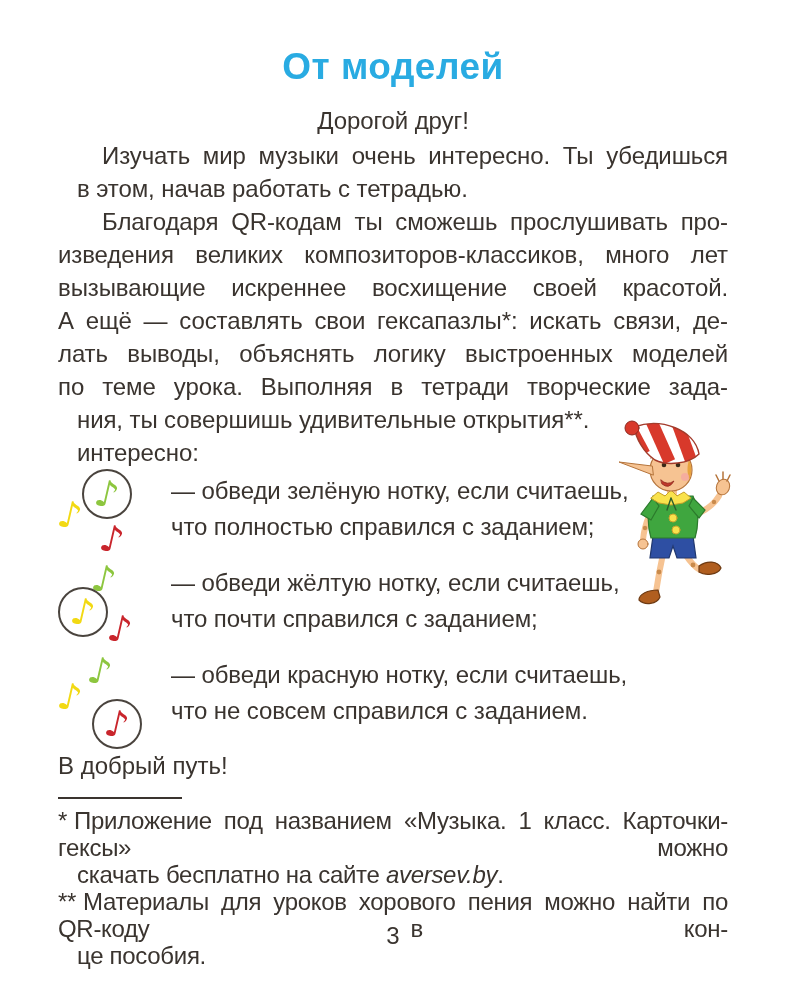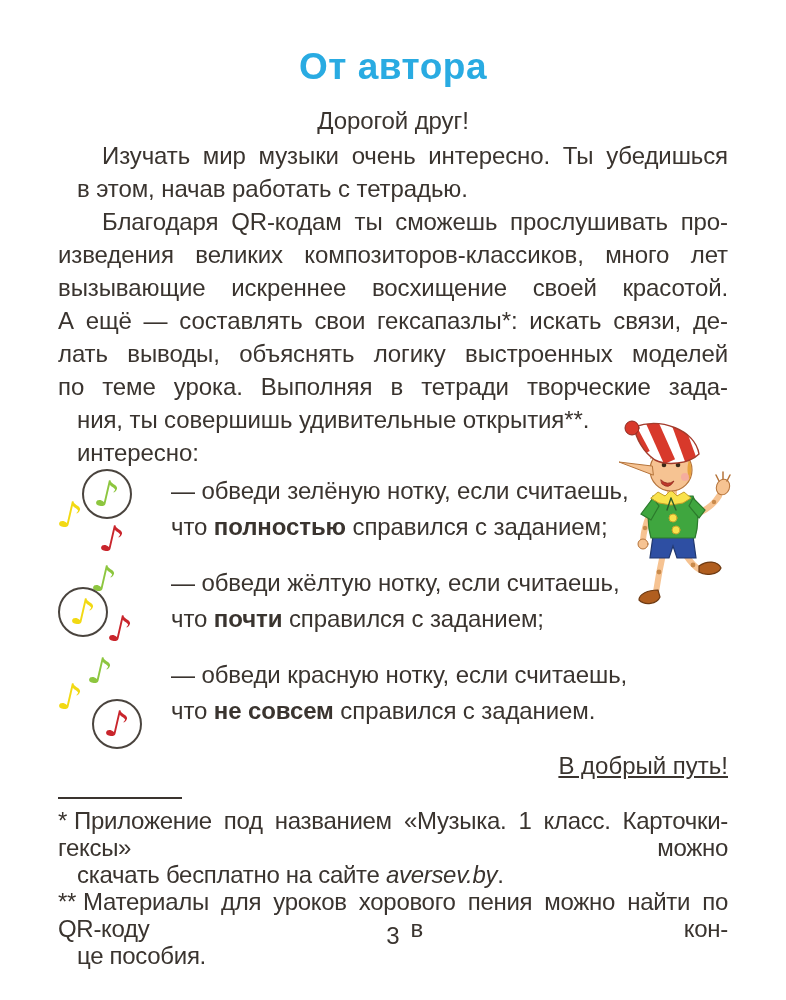--- a/index.html
+++ b/index.html
@@ -40,38 +40,38 @@
   .n-red{color:var(--note-red,#C9252C);}
   .circle{
     position:absolute;width:46px;height:46px;
     border:2px solid var(--circle-outline,#4A443E);
     border-radius:50%;
     display:flex;align-items:center;justify-content:center;
   }
   .circle .note{position:static;}
   .btext{margin-top:4px;}
   .btext .bl{line-height:36px;}
-  .b{font-weight:bold;}
-  .closing{font-size:24px;line-height:34px;text-align:right;margin-top:8px;text-decoration:underline;}
+  .b{font-weight:normal;}
+  .closing{font-size:24px;line-height:34px;text-align:left;margin-top:8px;}
   
   .fn-divider{width:124px;border:none;border-top:2px solid var(--text-dark,#3A342F);margin:14px 0 8px 0;}
   .fn-line{font-size:24px;line-height:27px;letter-spacing:-0.3px;}
   .fn-marker{display:inline-block;margin-right:7px;}
   .page-number{
     position:absolute;left:0;right:0;bottom:50px;
     text-align:center;font-size:24px;
   }
   .buratino{position:absolute;top:420px;right:34px;width:152px;height:190px;}
 </style>
 </head>
 <body>
 
 <div class="page">
 
-  <h1 class="title">От автора</h1>
+  <h1 class="title">От моделей</h1>
 
   <div class="salutation bl">Дорогой друг!</div>
 
   <div>
     <div class="bl jl ind">Изучать мир музыки очень интересно. Ты убедишься</div>
     <div class="bl ll">в этом, начав работать с тетрадью.</div>
   </div>
 
   <div>
     <div class="bl jl ind">Благодаря QR-кодам ты сможешь прослушивать про-</div>

